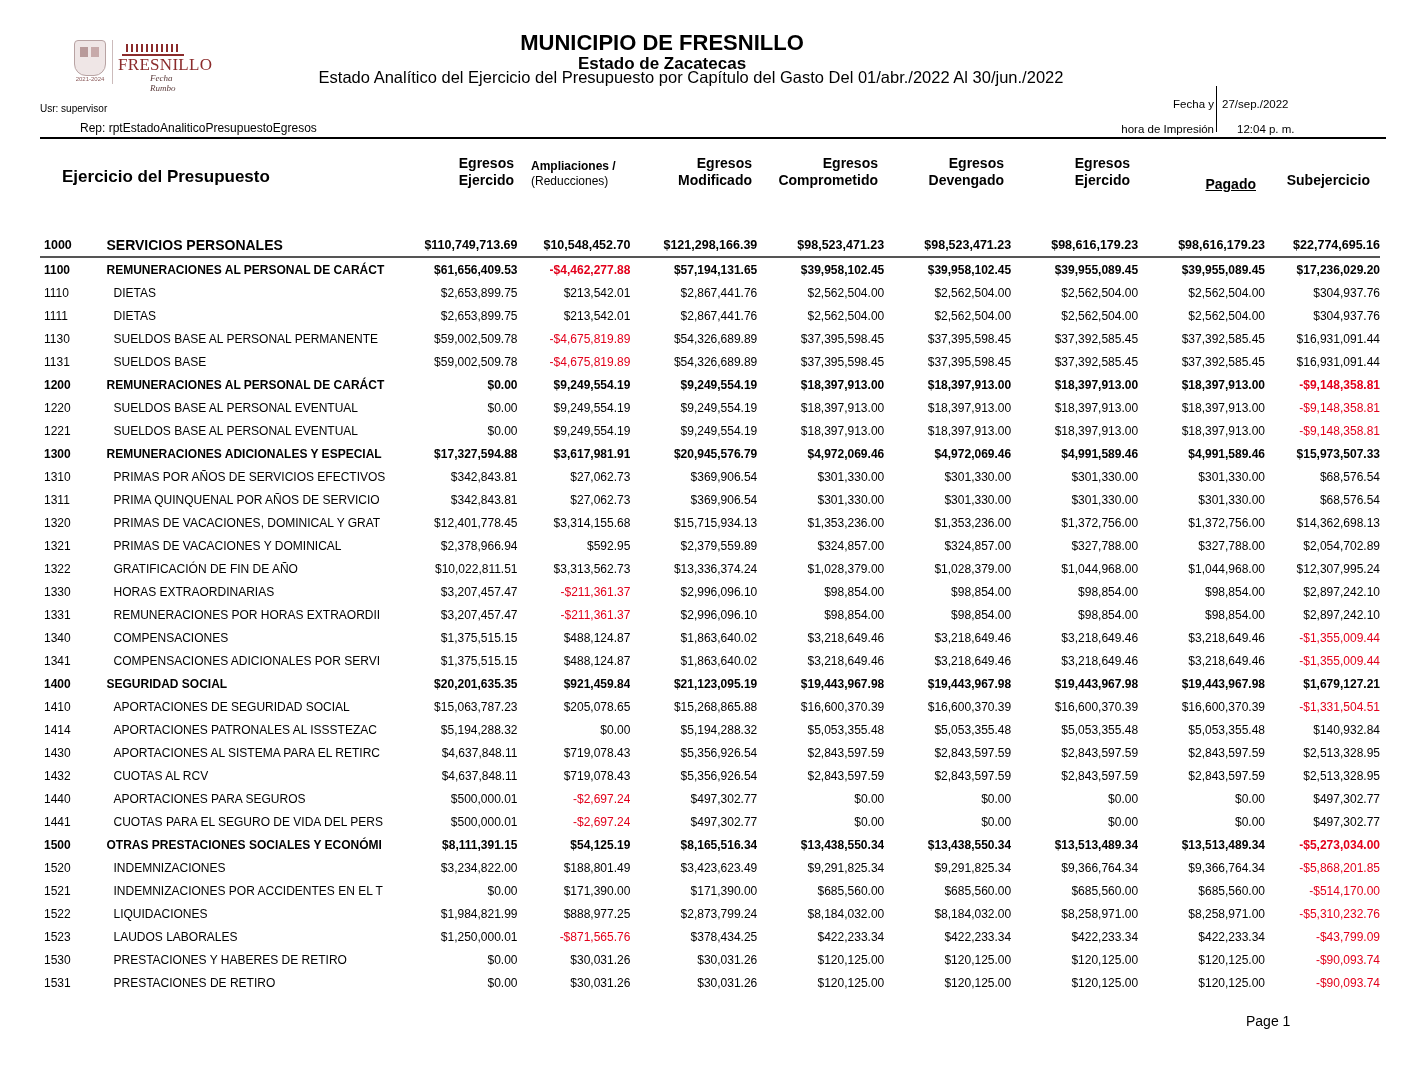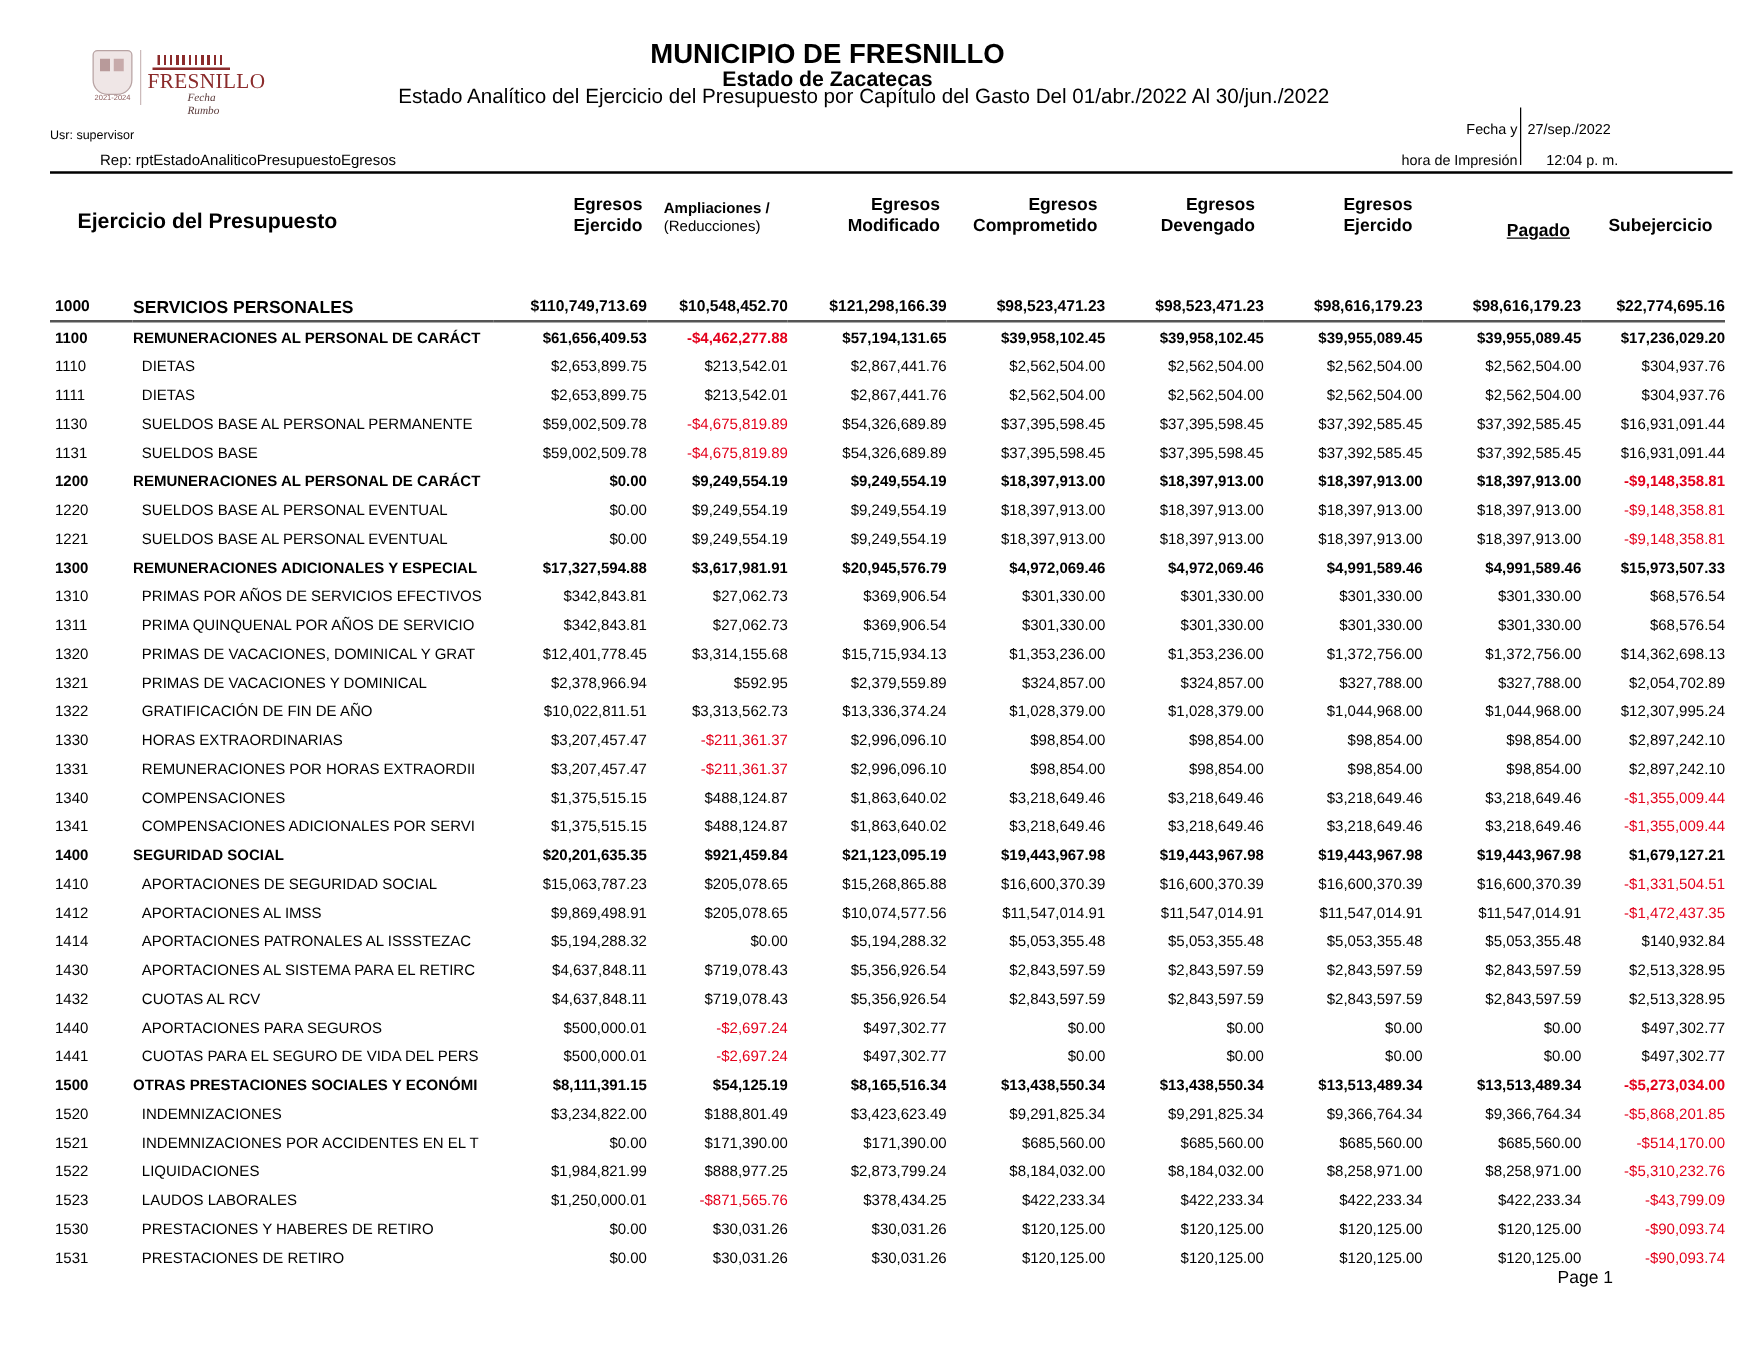--- a/index.html
+++ b/index.html
@@ -373,32 +373,20 @@
         <td class="num">$15,063,787.23</td>
         <td class="num">$205,078.65</td>
         <td class="num">$15,268,865.88</td>
         <td class="num">$16,600,370.39</td>
         <td class="num">$16,600,370.39</td>
         <td class="num">$16,600,370.39</td>
         <td class="num">$16,600,370.39</td>
         <td class="num neg">-$1,331,504.51</td>
       </tr>
       <tr class="lvl2">
-        <td class="code">1412</td>
-        <td class="desc">APORTACIONES AL IMSS</td>
-        <td class="num">$9,869,498.91</td>
-        <td class="num">$205,078.65</td>
-        <td class="num">$10,074,577.56</td>
-        <td class="num">$11,547,014.91</td>
-        <td class="num">$11,547,014.91</td>
-        <td class="num">$11,547,014.91</td>
-        <td class="num">$11,547,014.91</td>
-        <td class="num neg">-$1,472,437.35</td>
-      </tr>
-      <tr class="lvl2">
         <td class="code">1414</td>
         <td class="desc">APORTACIONES  PATRONALES AL ISSSTEZAC</td>
         <td class="num">$5,194,288.32</td>
         <td class="num">$0.00</td>
         <td class="num">$5,194,288.32</td>
         <td class="num">$5,053,355.48</td>
         <td class="num">$5,053,355.48</td>
         <td class="num">$5,053,355.48</td>
         <td class="num">$5,053,355.48</td>
         <td class="num">$140,932.84</td>

